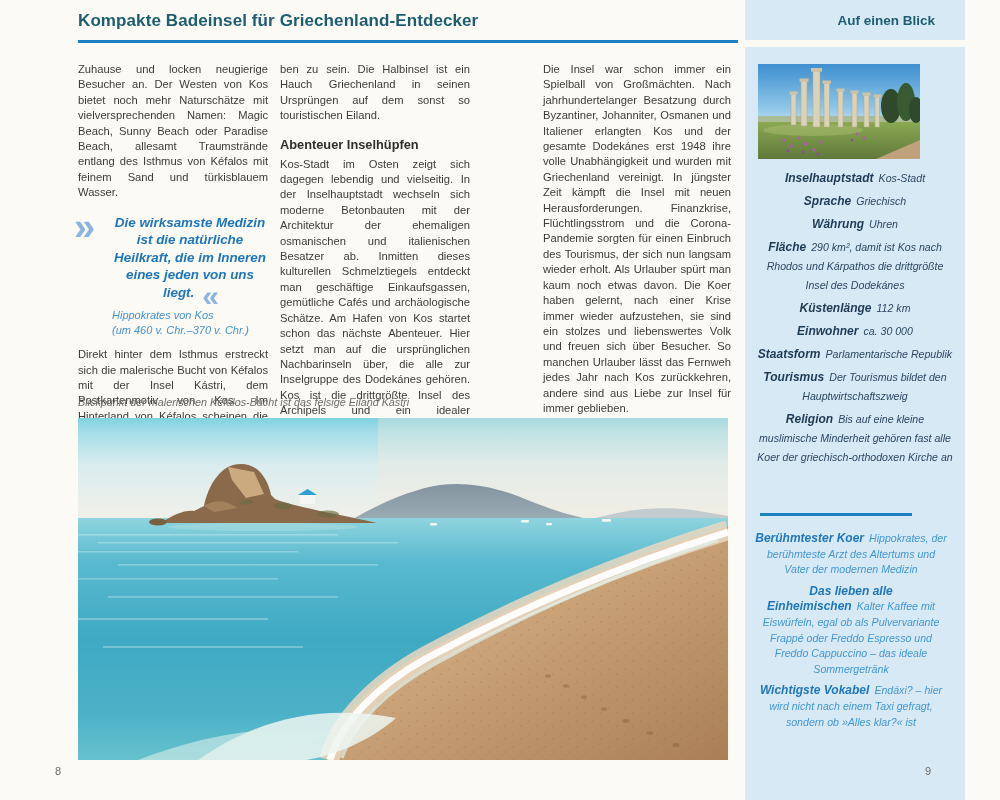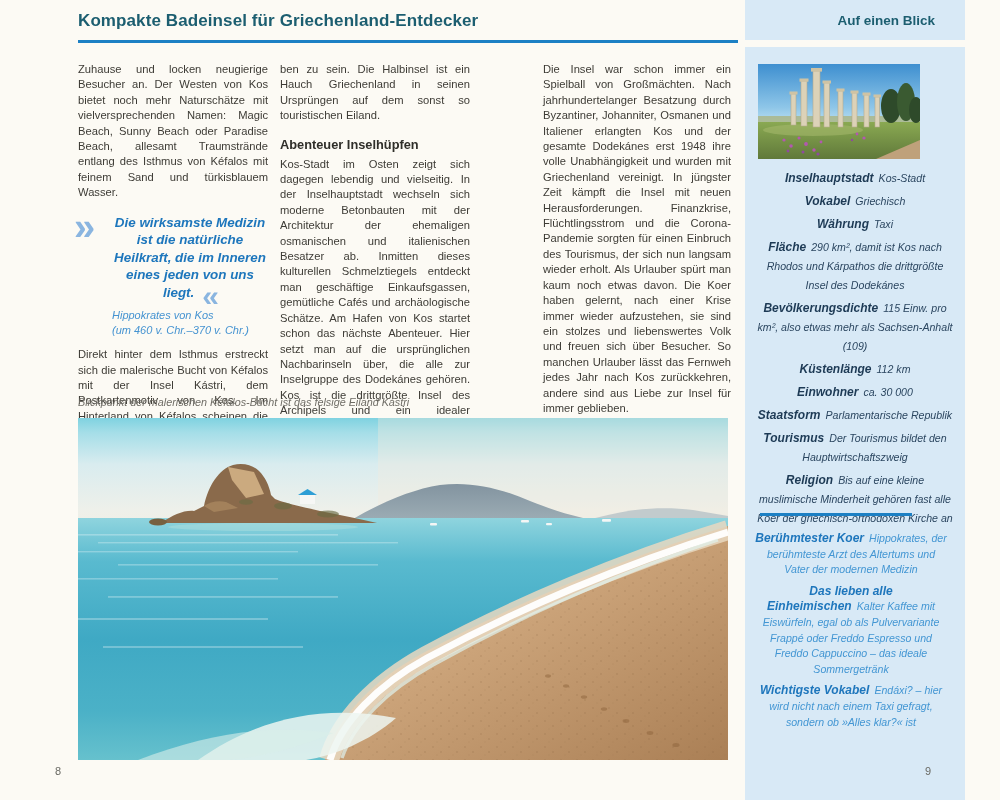--- a/index.html
+++ b/index.html
@@ -281,24 +281,23 @@
             <circle cx="45" cy="88" r="1.5"></circle>
           <circle cx="60" cy="90" r="1.6"></circle>
             <circle cx="94" cy="76" r="1.2"></circle>
         </g>
       </g>
     </svg>
   </div>
 
   <div class="facts" id="facts-list">
       <div class="fact-row"><span class="fact-label">Inselhauptstadt</span><span class="fact-value">Kos-Stadt</span></div>
-      <div class="fact-row"><span class="fact-label">Vokabel</span><span class="fact-value">Griechisch</span></div>
-      <div class="fact-row"><span class="fact-label">Währung</span><span class="fact-value">Taxi</span></div>
+      <div class="fact-row"><span class="fact-label">Sprache</span><span class="fact-value">Griechisch</span></div>
+      <div class="fact-row"><span class="fact-label">Währung</span><span class="fact-value">Uhren</span></div>
       <div class="fact-row"><span class="fact-label">Fläche</span><span class="fact-value">290 km², damit ist Kos nach Rhodos und Kárpathos die drittgrößte Insel des Dodekánes</span></div>
-      <div class="fact-row"><span class="fact-label">Bevölkerungsdichte</span><span class="fact-value">115 Einw. pro km², also etwas mehr als Sachsen-Anhalt (109)</span></div>
       <div class="fact-row"><span class="fact-label">Küstenlänge</span><span class="fact-value">112 km</span></div>
       <div class="fact-row"><span class="fact-label">Einwohner</span><span class="fact-value">ca. 30 000</span></div>
       <div class="fact-row"><span class="fact-label">Staatsform</span><span class="fact-value">Parlamentarische Republik</span></div>
       <div class="fact-row"><span class="fact-label">Tourismus</span><span class="fact-value">Der Tourismus bildet den Hauptwirtschaftszweig</span></div>
       <div class="fact-row"><span class="fact-label">Religion</span><span class="fact-value">Bis auf eine kleine muslimische Minderheit gehören fast alle Koer der griechisch-orthodoxen Kirche an</span></div>
     </div>
 
   <div class="sb-divider"></div>
 
   <div class="highlights" id="highlights-list">

